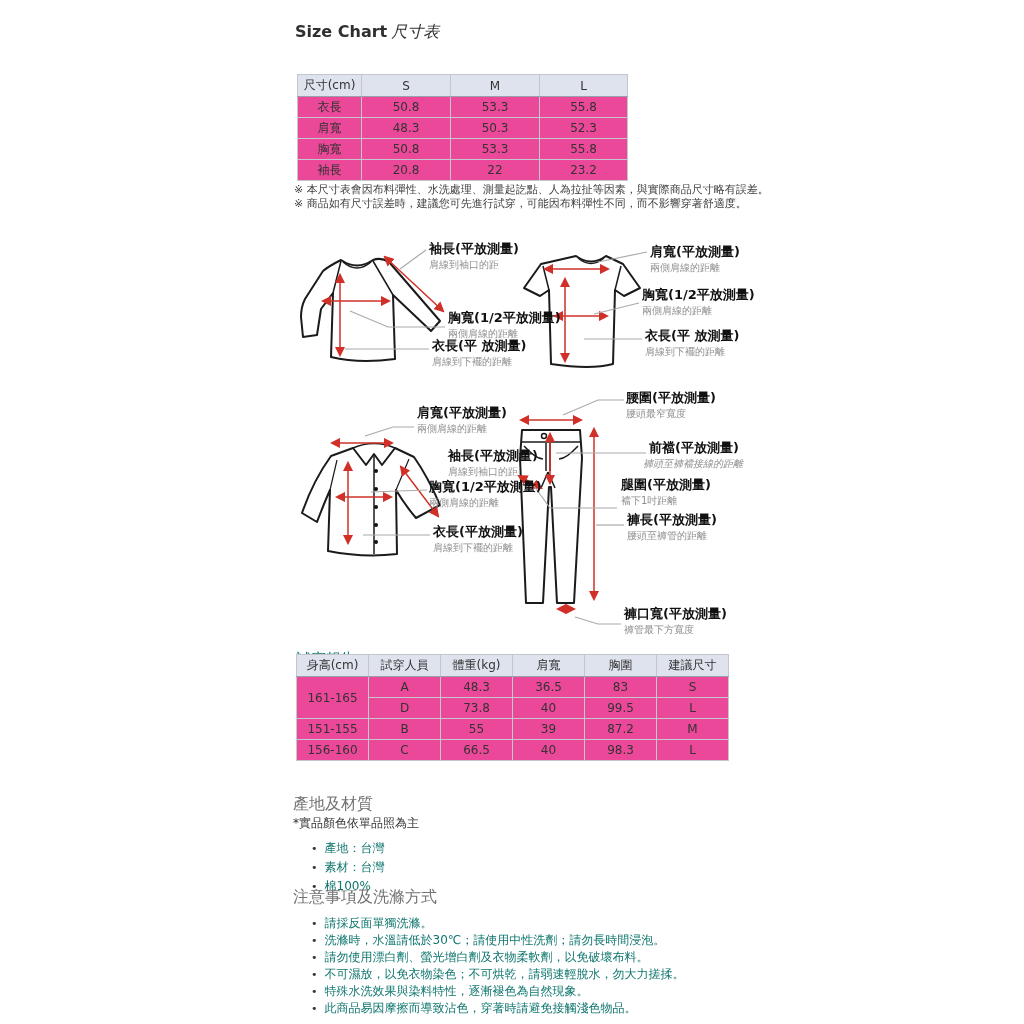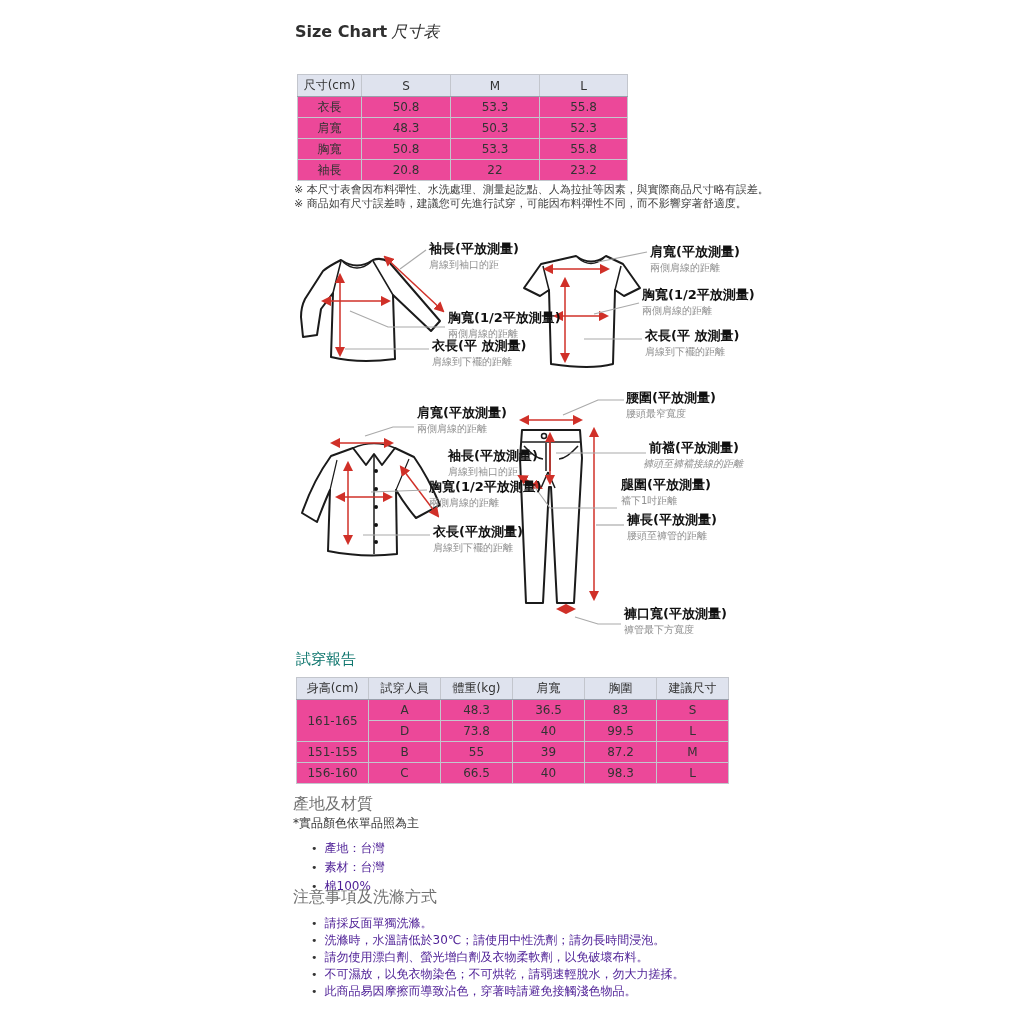--- a/index.html
+++ b/index.html
@@ -12,35 +12,35 @@
   .page-title .en{font-weight:700;}
   .page-title .zh{font-weight:400;margin-left:4px;font-style:italic;}
   
   table.tbl{border-collapse:collapse;table-layout:fixed;background:#ec4899;border:1px solid #a3a3a3;}
   table.tbl th,table.tbl td{
     border:1px solid #c3c6cd;font-weight:400;text-align:center;vertical-align:middle;
     font-size:12px;color:#333;height:20px;padding:0 2px;overflow:hidden;
   }
   table.tbl thead th{background:#dfe3ee;height:21px;border-bottom:1px solid #9aa0ab;color:#333;}
   #size-table{position:absolute;left:297px;top:74px;width:330px;}
-  #fit-table{position:absolute;left:296px;top:677px;width:432px;}
+  #fit-table{position:absolute;left:296px;top:654px;width:432px;}
   
   #notes{position:absolute;left:294px;top:183px;font-size:11px;line-height:14px;color:#3d3d3d;}
   
   #diagrams{position:absolute;left:293px;top:243px;width:470px;height:405px;}
   #diagrams svg{position:absolute;left:0;top:0;}
   .dlabel{position:absolute;white-space:nowrap;}
   .dlabel .m{display:block;font-size:13px;font-weight:700;color:#111;line-height:14px;}
   .dlabel .s{display:block;font-size:10px;color:#8f8f8f;line-height:13px;margin-top:2px;}
   
   #origin{position:absolute;left:293px;top:794px;}
   #origin .note{font-size:12px;color:#333;}
   #care{position:absolute;left:293px;top:887px;}
   ul.dots{margin:7px 0 0 0;padding:0 0 0 18px;list-style:none;}
-  ul.dots li{font-size:12px;color:#4c1d95;line-height:17px;}
+  ul.dots li{font-size:12px;color:#0f766e;line-height:17px;}
   #origin ul.dots li{line-height:18px;}
   ul.dots li::before{content:"\2022";font-size:11px;color:#333;margin-right:7px;}
   .heading-text{font-size:16px;color:#737373;}
   #fit-title{position:absolute;left:296px;top:650px;font-size:15px;color:#0f766e;}
 </style>
 </head>
 <body>
 
 <div class="page-title">
   <span class="en">Size Chart</span><span class="zh">尺寸表</span>
@@ -309,15 +309,16 @@
   </ul>
 </div>
 
 <div id="care">
   <div class="heading-text">注意事項及洗滌方式</div>
   <ul class="dots">
     <li><span>請採反面單獨洗滌。</span></li>
     <li><span>洗滌時，水溫請低於30℃；請使用中性洗劑；請勿長時間浸泡。</span></li>
     <li><span>請勿使用漂白劑、螢光增白劑及衣物柔軟劑，以免破壞布料。</span></li>
     <li><span>不可濕放，以免衣物染色；不可烘乾，請弱速輕脫水，勿大力搓揉。</span></li>
+    <li><span>特殊水洗效果與染料特性，逐漸褪色為自然現象。</span></li>
     <li><span>此商品易因摩擦而導致沾色，穿著時請避免接觸淺色物品。</span></li>
   </ul>
 </div>
 
 </body></html>

